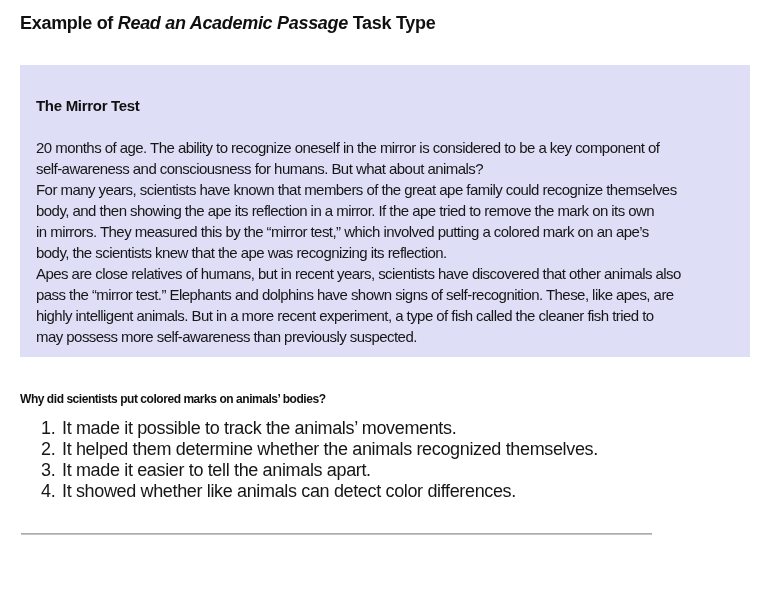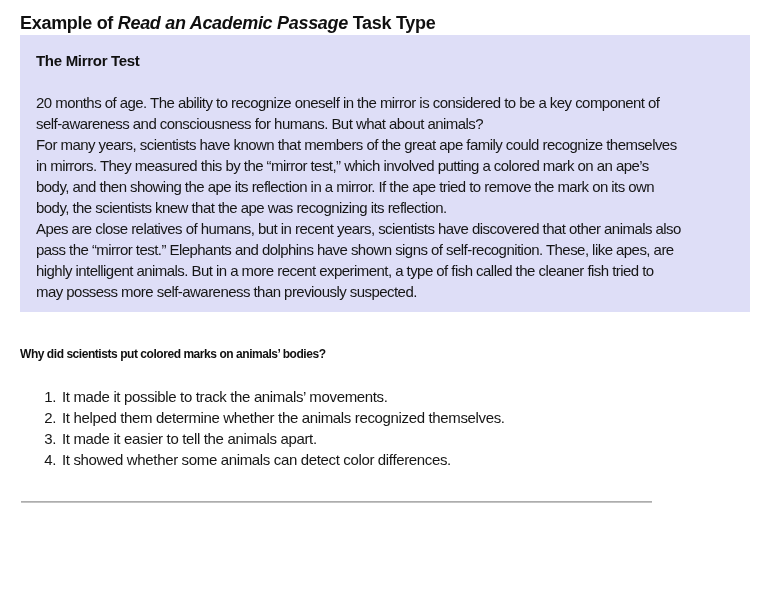--- a/index.html
+++ b/index.html
@@ -24,23 +24,24 @@
     line-height: 23px;
     font-weight: 700;
     letter-spacing: -0.3px;
     color: #101010;
   }
   .page-title em {
     font-style: italic;
     font-weight: 700;
   }
   .passage-box {
+    margin-top: 30px;
     width: 730px;
     box-sizing: border-box;
-    padding: 17px 14px 10px 16px;
+    padding: 32px 14px 10px 16px;
     background: #dedef7;
     overflow: hidden;
   }
   .passage-heading {
     margin: 0 0 22px 0;
     font-size: 15px;
     line-height: 18px;
     font-weight: 700;
     letter-spacing: -0.3px;
     color: #101010;
@@ -54,23 +55,23 @@
   }
   .question {
     margin: 32px 0 0 0;
     font-size: 12px;
     line-height: 21px;
     font-weight: 700;
     letter-spacing: -0.45px;
     color: #101010;
   }
   .options {
-    margin: 21px 0 0 0;
+    margin: 8px 0 0 0;
     padding: 0 0 0 40px;
-    font-size: 15px;
+    font-size: 18px;
     line-height: 21px;
     letter-spacing: -0.35px;
     color: #161616;
   }
   .options li {
     padding-left: 2px;
   }
   .divider {
     margin-top: 31px;
     margin-left: 1px;
@@ -85,34 +86,34 @@
 <div class="page">
 
   <h1 class="page-title"><span>Example of </span><em>Read an Academic Passage</em><span> Task Type</span></h1>
 
   <section class="passage-box" style="background: rgb(222, 222, 247);">
     <h2 class="passage-heading">The Mirror Test</h2>
     <div class="passage" id="passage">
         <div class="line">20 months of age. The ability to recognize oneself in the mirror is considered to be a key component of</div>
         <div class="line">self-awareness and consciousness for humans. But what about animals?</div>
         <div class="line">For many years, scientists have known that members of the great ape family could recognize themselves</div>
+        <div class="line">body, and then showing the ape its reflection in a mirror. If the ape tried to remove the mark on its own</div>
         <div class="line">in mirrors. They measured this by the “mirror test,” which involved putting a colored mark on an ape’s</div>
-        <div class="line">body, and then showing the ape its reflection in a mirror. If the ape tried to remove the mark on its own</div>
         <div class="line">body, the scientists knew that the ape was recognizing its reflection.</div>
         <div class="line">Apes are close relatives of humans, but in recent years, scientists have discovered that other animals also</div>
         <div class="line">pass the “mirror test.” Elephants and dolphins have shown signs of self-recognition. These, like apes, are</div>
         <div class="line">highly intelligent animals. But in a more recent experiment, a type of fish called the cleaner fish tried to</div>
         <div class="line">may possess more self-awareness than previously suspected.</div>
       </div>
   </section>
 
   <p class="question">Why did scientists put colored marks on animals’ bodies?</p>
 
   <ol class="options" id="options">
       <li>It made it possible to track the animals’ movements.</li>
       <li>It helped them determine whether the animals recognized themselves.</li>
       <li>It made it easier to tell the animals apart.</li>
-      <li>It showed whether some animals can detect color differences.</li>
+      <li>It showed whether like animals can detect color differences.</li>
     </ol>
 
   <div class="divider"></div>
 
 </div>
 
 </body></html>

